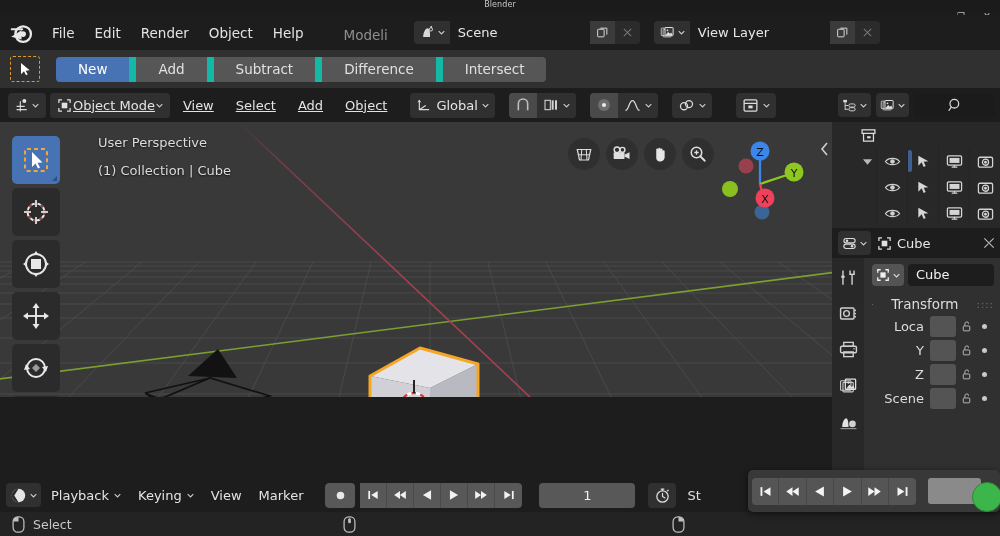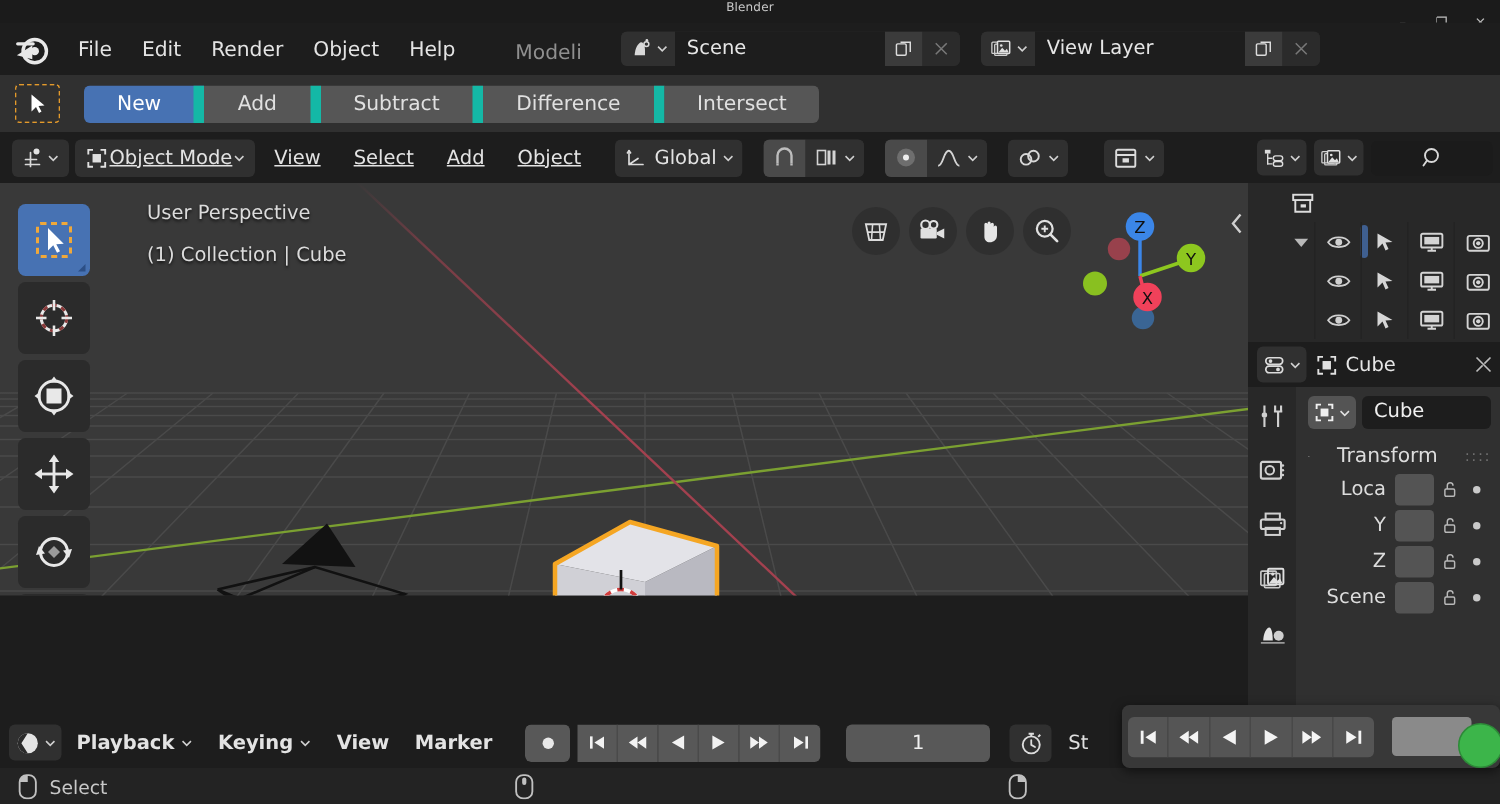--- a/index.html
+++ b/index.html
@@ -178,21 +178,21 @@
   .xform-lock { width: 20px; display: flex; align-items: center; justify-content: center; }
   .xform-dot { width: 16px; display: flex; align-items: center; justify-content: center; }
   .dot { width: 5px; height: 5px; border-radius: 50%; background: #c9c9c9; }
 
   
   .timeline {
     position: absolute; top: 478px; left: 0; width: 1000px; height: 34px;
     background: #1d1d1d; display: flex; align-items: center; padding-left: 6px; gap: 3px;
   }
   .tl-icbtn { display: flex; align-items: center; gap: 3px; height: 24px; padding: 0 4px; background: #303030; border-radius: 4px; }
-  .tl-menu { font-size: 13px; color: #e3e3e3; padding: 0 7px; display: flex; align-items: center; gap: 5px; height: 24px; font-weight: bold; }
+  .tl-menu { font-size: 13px; color: #e3e3e3; padding: 0 7px; display: flex; align-items: center; gap: 5px; height: 24px; }
   .transport { display: flex; align-items: center; height: 25px; border-radius: 4px; overflow: hidden; margin-left: 12px; }
   .tp {
     width: 27px; height: 25px; background: #585858; display: flex; align-items: center;
     justify-content: center; border-right: 1px solid #4a4a4a;
   }
   .tp:last-child { border-right: none; }
   .tp.rec { width: 30px; border-radius: 4px; margin-right: 5px; border-right: none; }
   .frame-field {
     width: 96px; height: 25px; background: #585858; border-radius: 4px; margin-left: 14px;
     display: flex; align-items: center; justify-content: center; font-size: 13px; color: #f0f0f0;

